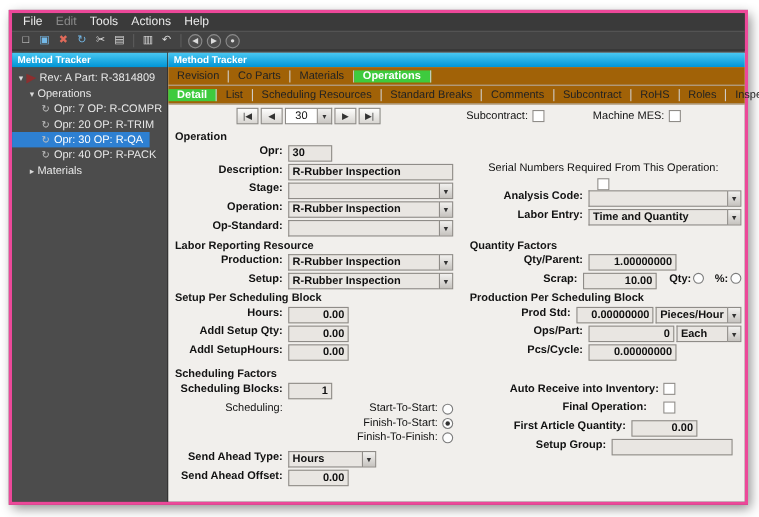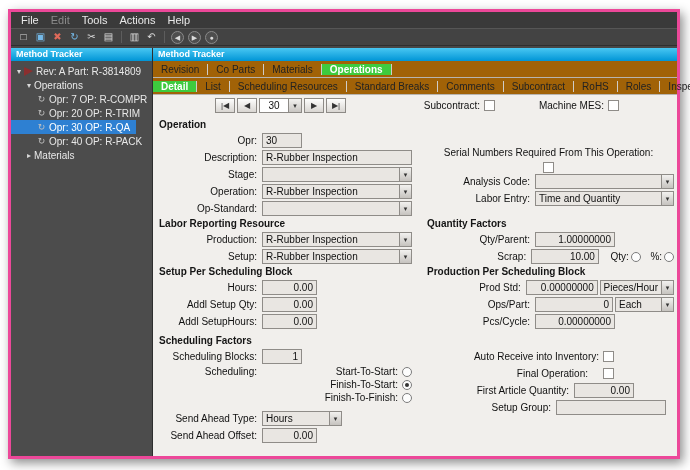--- a/index.html
+++ b/index.html
@@ -44,21 +44,21 @@
   .combo .cbtn { border:1px solid #8d8a86; border-left:0; width:13px; height:15px; background:linear-gradient(#f2f1ef,#c9c6c2); display:flex; align-items:center; justify-content:center; font-size:7px; color:#333; }
   .navchecks { margin-left:auto; display:flex; align-items:center; gap:6px; margin-right:52px; }
   .navchecks .grp { display:flex; align-items:center; gap:4px; }
   .navchecks .grp + .grp { margin-left:38px; }
 
   
   .formarea { position:relative; flex:1; font-size:10px; color:#111; overflow:hidden; }
   .colL { position:absolute; left:4px; top:2px; width:268px; }
   .colR { position:absolute; left:272px; top:2px; right:3px; }
   .sect { font-weight:bold; height:14px; line-height:14px; padding-left:2px; color:#151515; }
-  .frow { display:flex; align-items:center; height:17px; }
+  .frow { display:flex; height:17px;font-weight:bold; }
   .lbl { width:105px; text-align:right; padding-right:5px; white-space:nowrap; }
   .lblR { width:110px; text-align:right; padding-right:5px; white-space:nowrap; }
   .fld { background:#e9e6e2; border:1px solid #8f8c88; height:15px; line-height:13px; padding:0 3px; white-space:nowrap; overflow:hidden; }
   .num { text-align:right; }
   .dd { display:flex; height:15px; }
   .dd .fld { flex:1; border-right:0; }
   .ddbtn { width:13px; height:15px; background:linear-gradient(#f2f1ef,#c6c3bf); border:1px solid #8f8c88; display:flex; align-items:center; justify-content:center; font-size:7px; color:#333; flex:0 0 13px; }
   .chk { width:11px; height:11px; background:#fff; border:1px solid #8f8c88; flex:0 0 11px; }
   .rad { width:10px; height:10px; border:1px solid #7c7c7c; border-radius:50%; background:#fdfdfd; flex:0 0 10px; }
   .rad.on::after { content:""; display:block; width:4px; height:4px; border-radius:50%; background:#333; margin:2px; }

